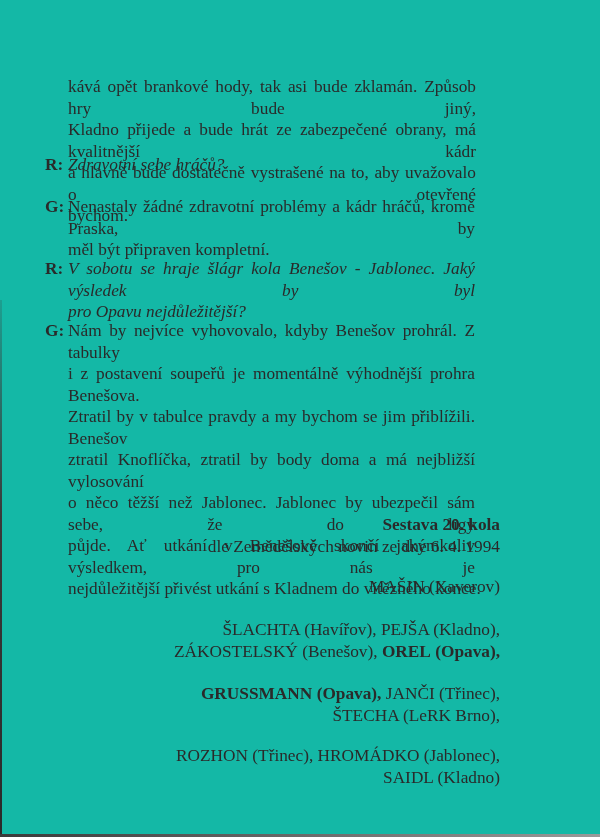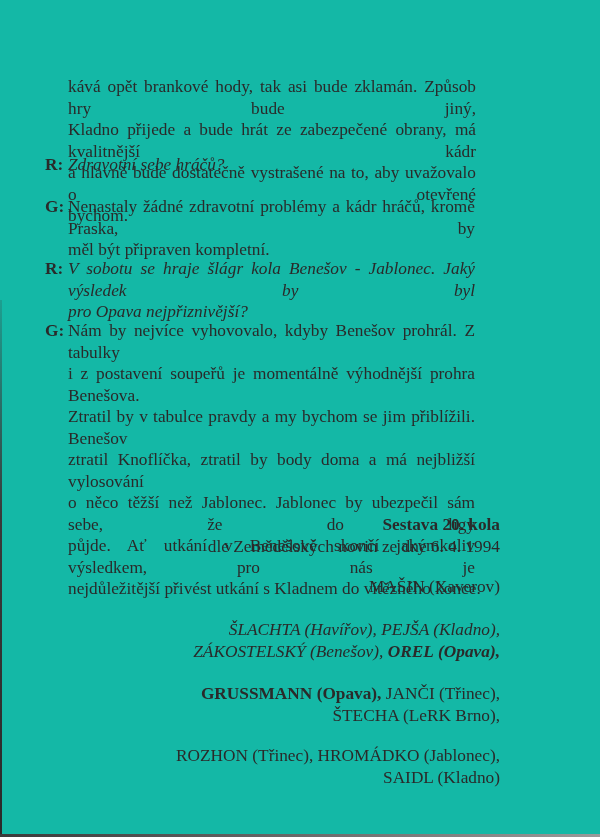--- a/index.html
+++ b/index.html
@@ -67,21 +67,21 @@
       <div class="body">
         <span class="line j">Nenastaly žádné zdravotní problémy a kádr hráčů, kromě Praska, by</span>
         <span class="line">měl být připraven kompletní.</span>
       </div>
     </div>
 
     <div class="qa q" style="top:258px;">
       <span class="spk">R:</span>
       <div class="body">
         <span class="line j">V sobotu se hraje šlágr kola Benešov - Jablonec. Jaký výsledek by byl</span>
-        <span class="line">pro Opava nejpřiznivější?</span>
+        <span class="line">pro Opavu nejdůležitější?</span>
       </div>
     </div>
 
     <div class="qa a" style="top:320px;">
       <span class="spk">G:</span>
       <div class="body">
         <span class="line j">Nám by nejvíce vyhovovalo, kdyby Benešov prohrál. Z tabulky</span>
         <span class="line j">i z postavení soupeřů je momentálně výhodnější prohra Benešova.</span>
         <span class="line j">Ztratil by v tabulce pravdy a my bychom se jim přiblížili. Benešov</span>
         <span class="line j">ztratil Knoflíčka, ztratil by body doma a má nejbližší vylosování</span>
@@ -93,21 +93,21 @@
 
     <div class="center" style="top:514px;">
       <span class="line" style="font-weight:bold;">Sestava 20. kola</span>
       <span class="line">dle Zemědělských novin ze dne 6. 4. 1994</span>
     </div>
 
     <div class="center" style="top:576px;">
       <span class="line"><span>MAŠIN</span> <span>(Xaverov)</span></span>
     </div>
 
-    <div class="center" style="top:619px;font-style:italic;">
+    <div class="center" style="top:619px;">
       <span class="line">
         <span>ŠLACHTA</span> <span>(Havířov),</span>
         <span>PEJŠA</span> <span>(Kladno),</span>
       </span>
       <span class="line">
         <span>ZÁKOSTELSKÝ</span> <span>(Benešov),</span>
         <b>OREL</b> <b>(Opava),</b>
       </span>
     </div>
 

